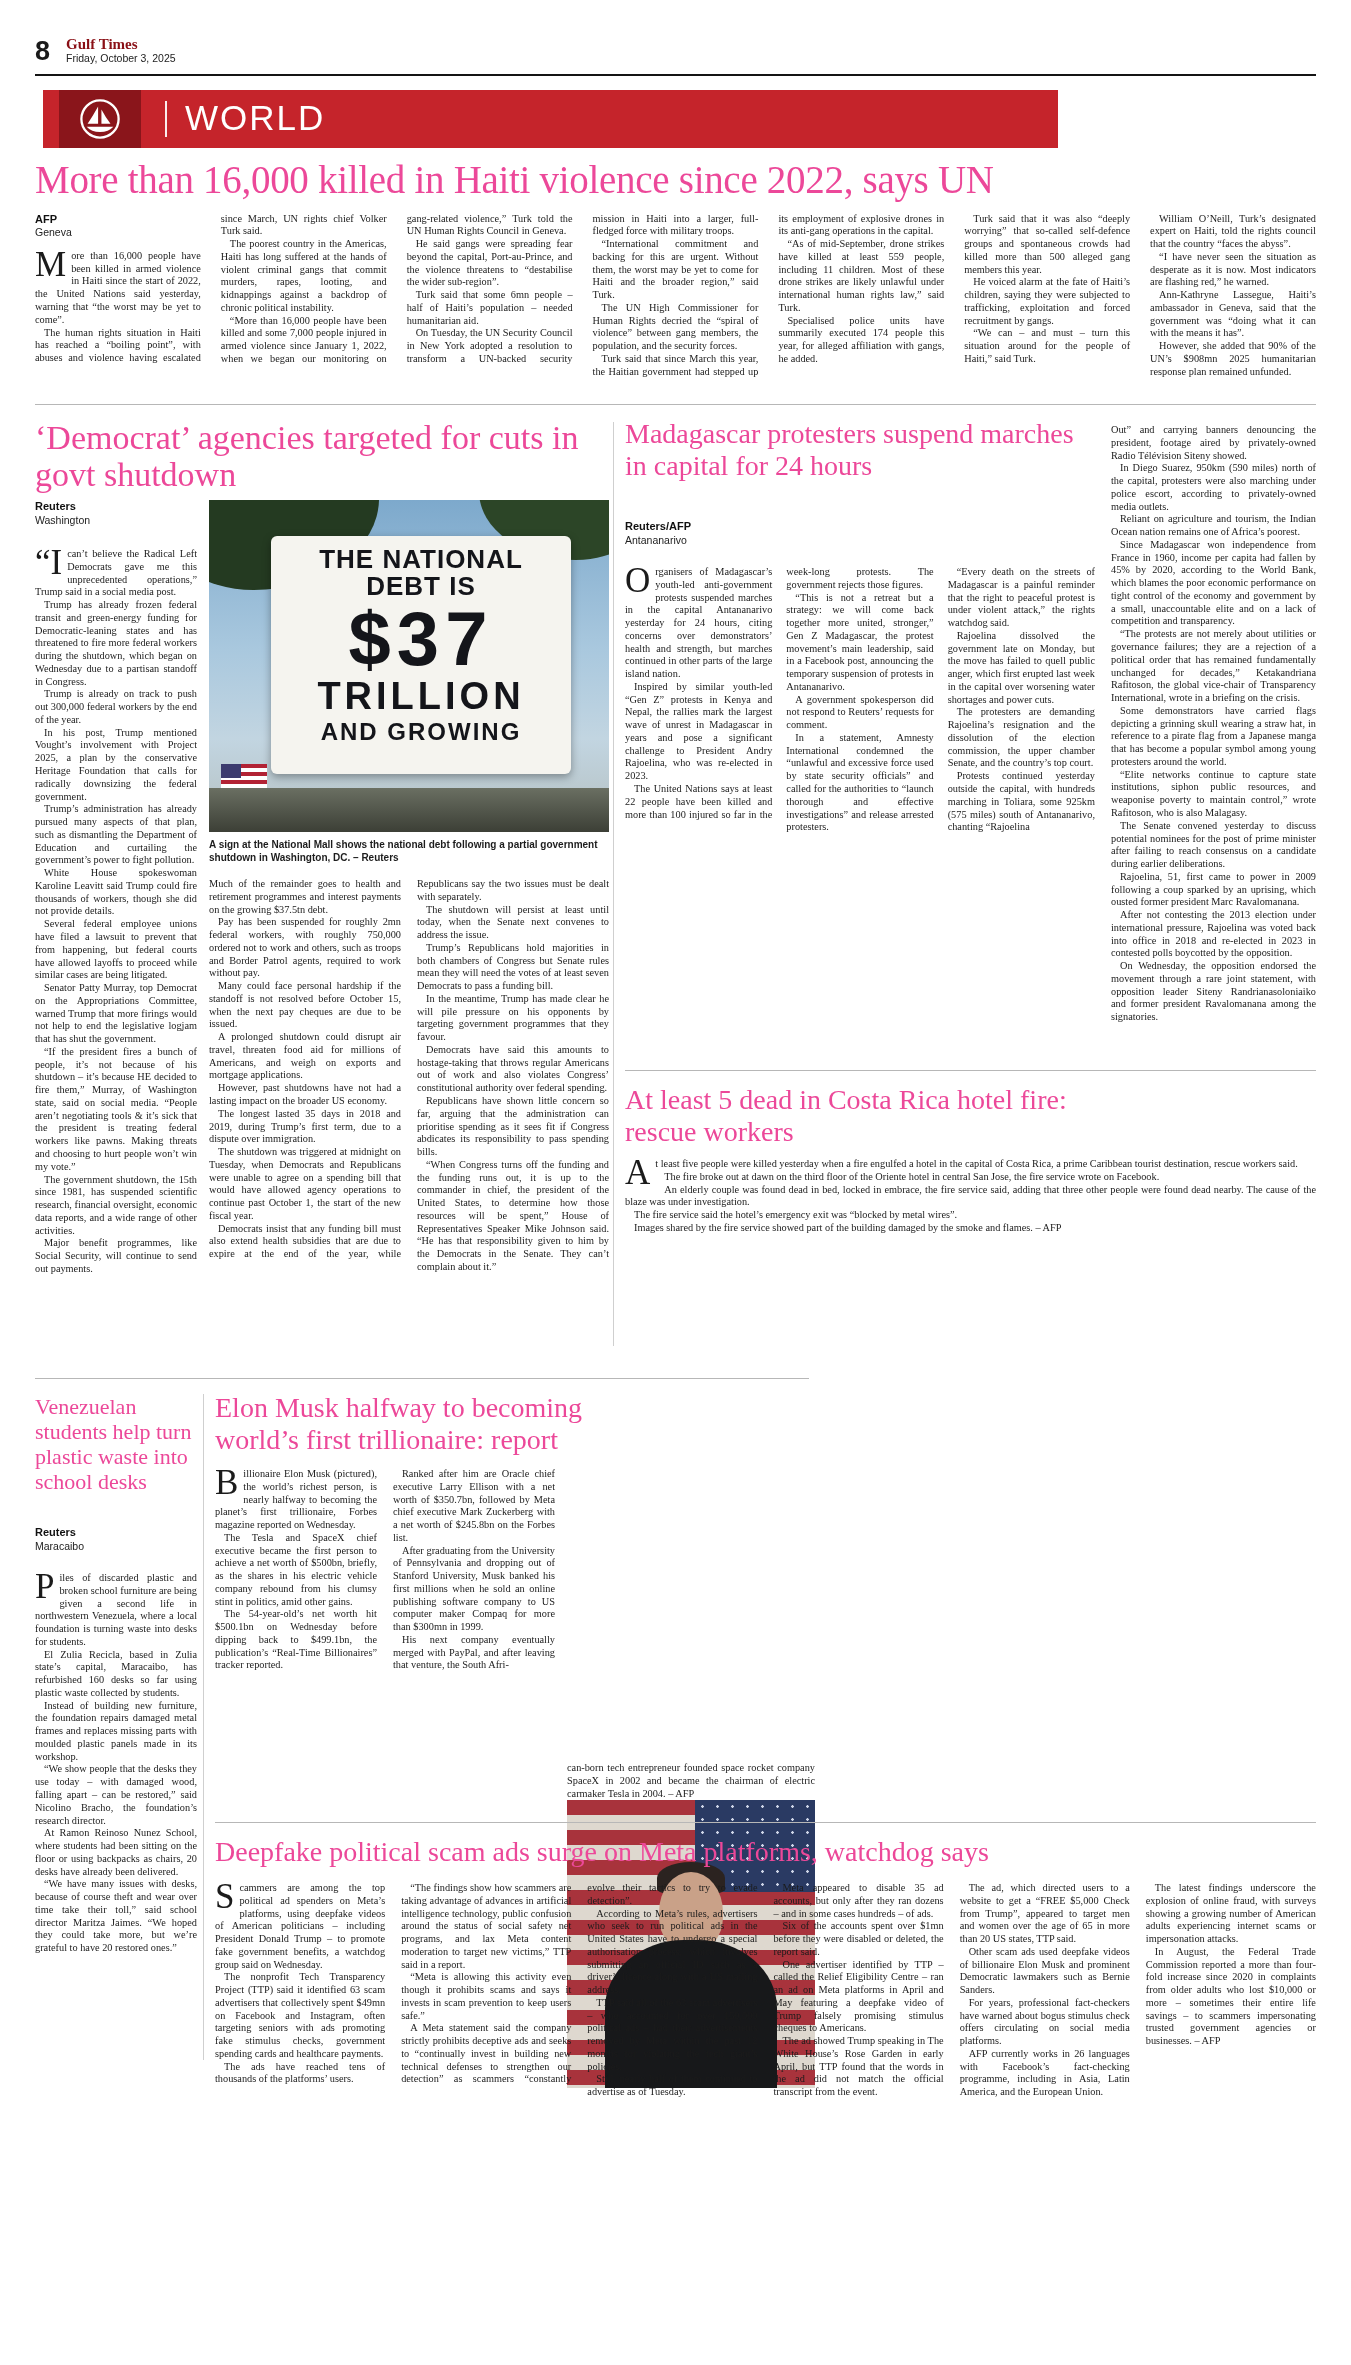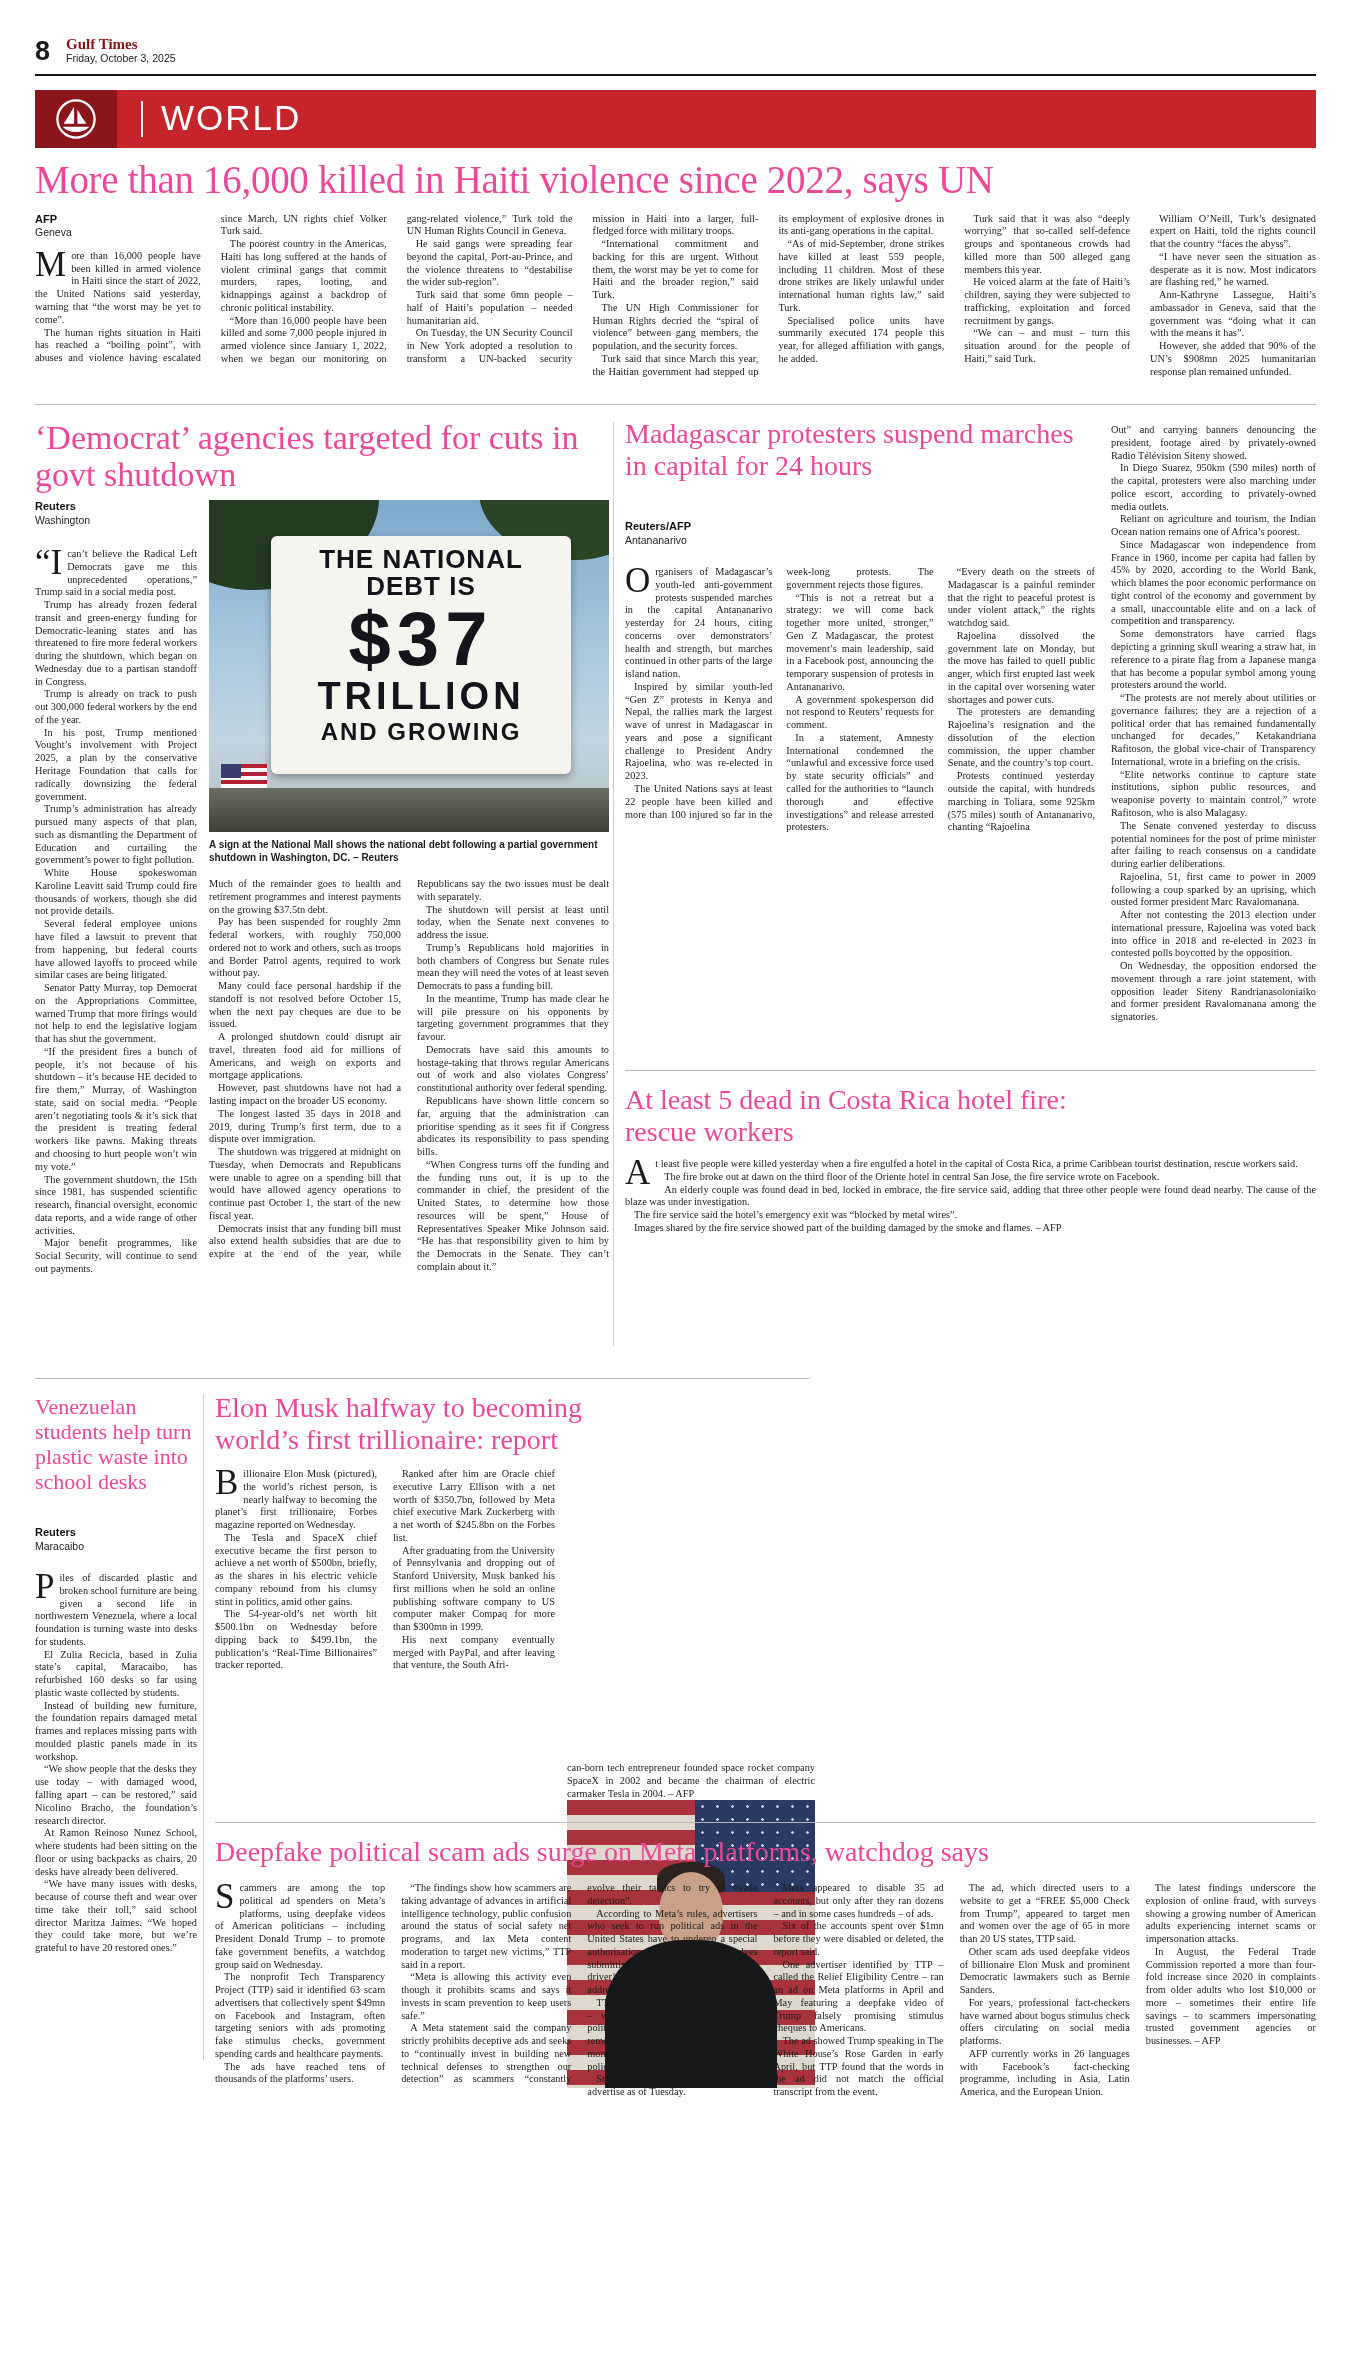--- a/index.html
+++ b/index.html
@@ -87,21 +87,21 @@
 <div class="page">
 
   <header class="topbar abs" style="left:35px; top:36px; width:1281px;">
     <div class="pagenum">8</div>
     <div>
       <div class="mast-name">Gulf Times</div>
       <div class="mast-date">Friday, October 3, 2025</div>
     </div>
   </header>
 
-  <div class="banner abs" style="left:35px; top:90px; width:1281px;">
+  <div class="banner abs" style="left:43px; top:90px; width:1015px;padding-left:16px;">
     <div class="logo-box">
       <svg viewBox="0 0 44 44" width="42" height="42" aria-hidden="true">
         <circle cx="22" cy="22" r="19.5" fill="none" stroke="#ffffff" stroke-width="2.4"></circle>
         <path d="M20 9 L20 27 L9 27 Q14.5 19 20 9 Z" fill="#ffffff"></path>
         <path d="M23.5 12 L23.5 27 L33 27 Q28 20.5 23.5 12 Z" fill="#ffffff"></path>
         <path d="M8 30 L36 30 Q31 35.5 22 35.5 Q13 35.5 8 30 Z" fill="#ffffff"></path>
       </svg>
     </div>
     <div class="banner-divider"></div>
     <div class="banner-title">WORLD</div>
@@ -205,22 +205,22 @@
       <p>“Every death on the streets of Madagascar is a painful reminder that the right to peaceful protest is under violent attack,” the rights watchdog said.</p>
       <p>Rajoelina dissolved the government late on Monday, but the move has failed to quell public anger, which first erupted last week in the capital over worsening water shortages and power cuts.</p>
       <p>The protesters are demanding Rajoelina’s resignation and the dissolution of the election commission, the upper chamber Senate, and the country’s top court.</p>
       <p>Protests continued yesterday outside the capital, with hundreds marching in Toliara, some 925km (575 miles) south of Antananarivo, chanting “Rajoelina</p>
     </div>
   <div class="body abs" style="left:1111px; top:424px; width:205px;">
       <p>Out” and carrying banners denouncing the president, footage aired by privately-owned Radio Télévision Siteny showed.</p>
       <p>In Diego Suarez, 950km (590 miles) north of the capital, protesters were also marching under police escort, according to privately-owned media outlets.</p>
       <p>Reliant on agriculture and tourism, the Indian Ocean nation remains one of Africa’s poorest.</p>
       <p>Since Madagascar won independence from France in 1960, income per capita had fallen by 45% by 2020, according to the World Bank, which blames the poor economic performance on tight control of the economy and government by a small, unaccountable elite and on a lack of competition and transparency.</p>
+      <p>“The protests are not merely about utilities or governance failures; they are a rejection of a political order that has remained fundamentally unchanged for decades,” Ketakandriana Rafitoson, the global vice-chair of Transparency International, wrote in a briefing on the crisis.</p>
       <p>Some demonstrators have carried flags depicting a grinning skull wearing a straw hat, in reference to a pirate flag from a Japanese manga that has become a popular symbol among young protesters around the world.</p>
-      <p>“The protests are not merely about utilities or governance failures; they are a rejection of a political order that has remained fundamentally unchanged for decades,” Ketakandriana Rafitoson, the global vice-chair of Transparency International, wrote in a briefing on the crisis.</p>
       <p>“Elite networks continue to capture state institutions, siphon public resources, and weaponise poverty to maintain control,” wrote Rafitoson, who is also Malagasy.</p>
       <p>The Senate convened yesterday to discuss potential nominees for the post of prime minister after failing to reach consensus on a candidate during earlier deliberations.</p>
       <p>Rajoelina, 51, first came to power in 2009 following a coup sparked by an uprising, which ousted former president Marc Ravalomanana.</p>
       <p>After not contesting the 2013 election under international pressure, Rajoelina was voted back into office in 2018 and re-elected in 2023 in contested polls boycotted by the opposition.</p>
       <p>On Wednesday, the opposition endorsed the movement through a rare joint statement, with opposition leader Siteny Randrianasoloniaiko and former president Ravalomanana among the signatories.</p>
     </div>
 
   <div class="hrule abs" style="left:625px; top:1070px; width:691px;"></div>
   <h2 class="hl hl-md abs" style="left:625px; top:1084px; width:520px;">At least 5 dead in Costa Rica hotel fire: rescue workers</h2>
   <div class="body dropcap abs" style="left:625px; top:1158px; width:691px;">

